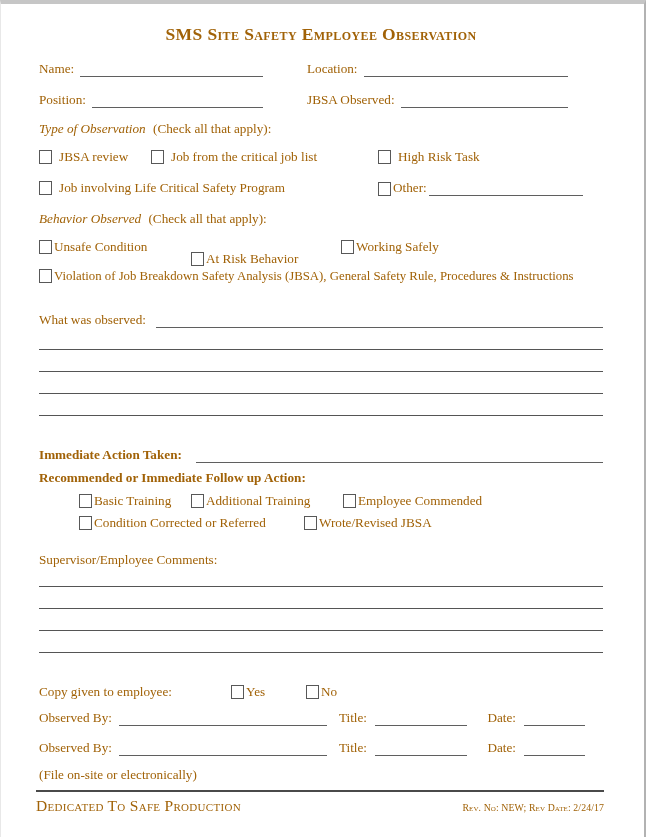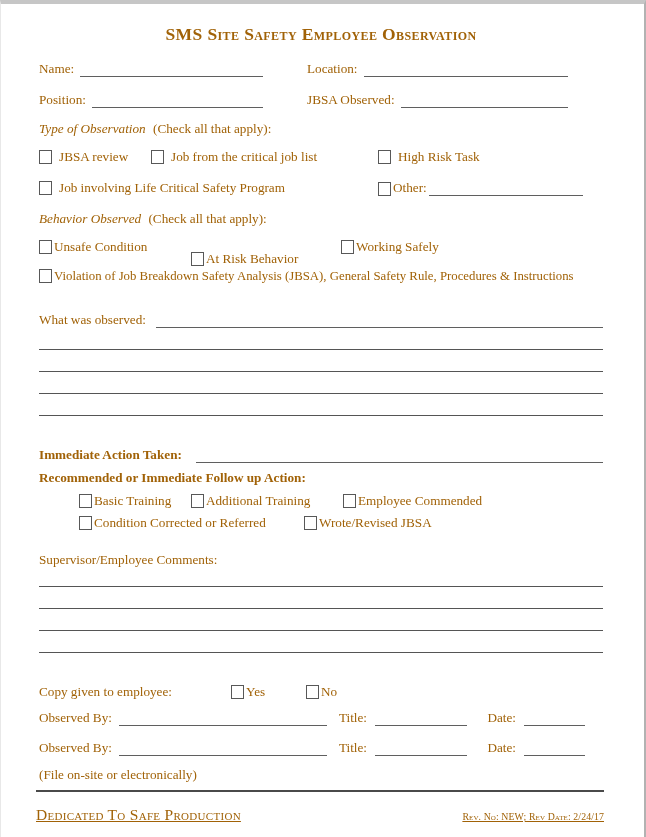--- a/index.html
+++ b/index.html
@@ -62,22 +62,22 @@
   .obs-row .nameline{width:225px;border-bottom:1px solid #5f5f5f;height:13px;margin-left:7px;}
   .obs-row .tlabel{margin-left:12px;}
   .obs-row .tline{width:100px;border-bottom:1px solid #5f5f5f;height:13px;margin-left:8px;}
   .obs-row .dlabel{margin-left:20px;margin-top:44px;}
   .obs-row .dline{width:66px;border-bottom:1px solid #5f5f5f;height:13px;margin-left:8px;margin-right:18px;}
   .file-note{margin-top:11px;height:17px;}
   
   .footer{
     position:absolute;left:35px;right:40px;top:786px;
     border-top:2px solid #4a4a4a;
-    padding-top:14px;
-    display:flex;justify-content:space-between;align-items:baseline;text-decoration:underline;
+    padding-top:5px;
+    display:flex;justify-content:space-between;align-items:baseline;
   }
   .footer .tagline{font-variant:small-caps;font-size:15.5px;letter-spacing:.3px;}
   .footer .rev{font-variant:small-caps;font-size:9.8px;letter-spacing:.1px;}
 </style>
 </head>
 <body>
 
 <div class="page">
 
   <div class="title">SMS Site Safety Employee Observation</div>

